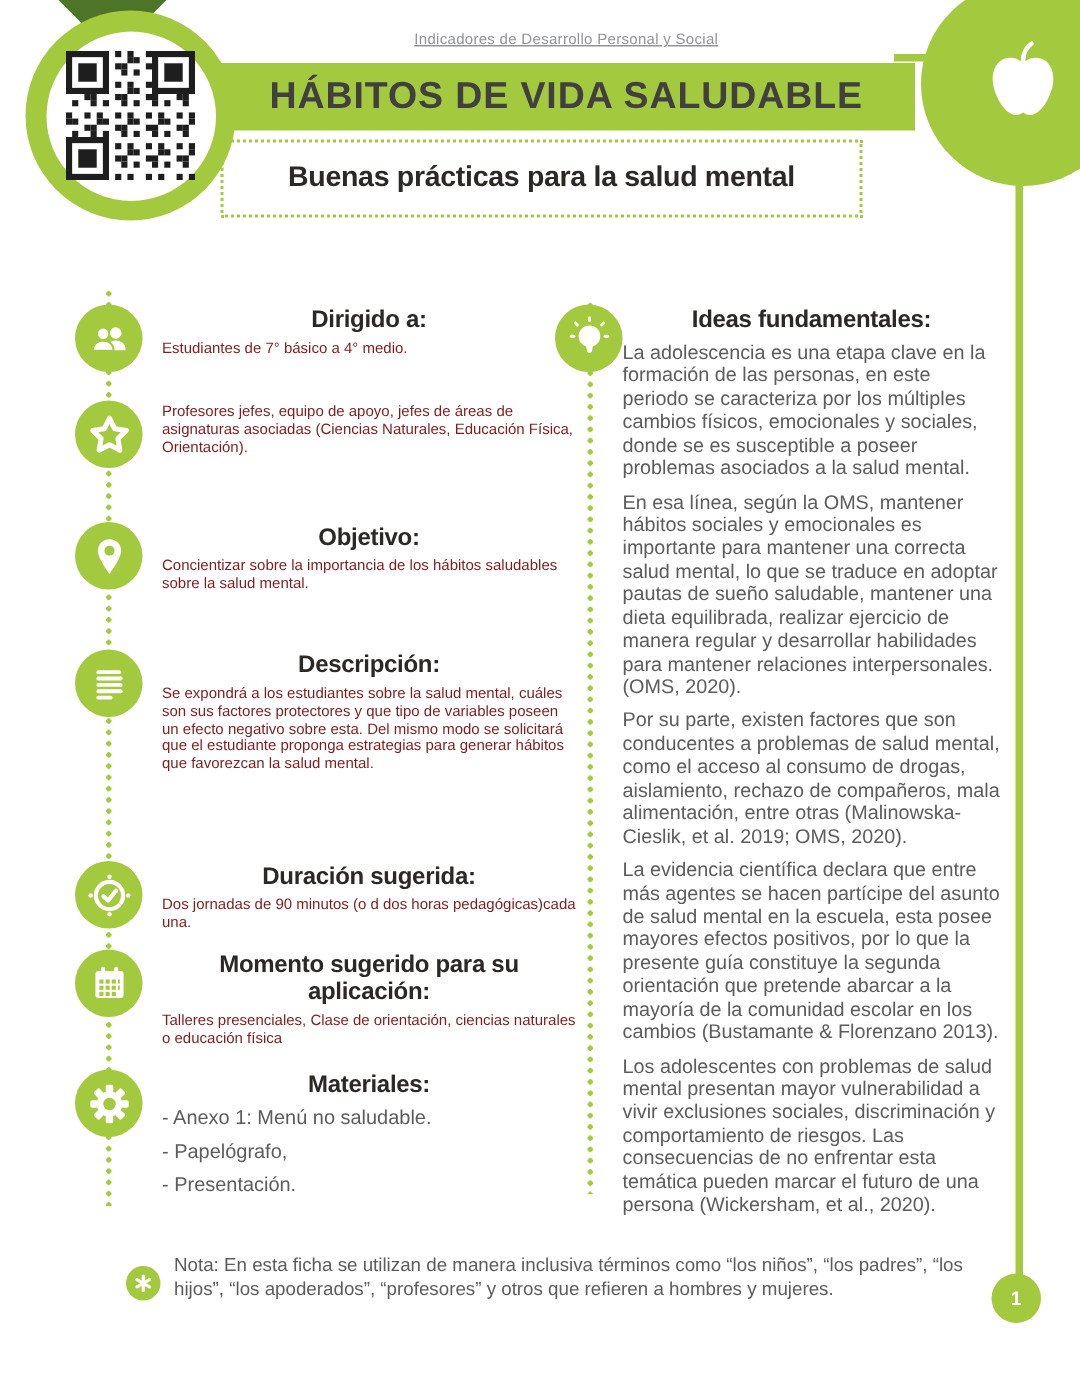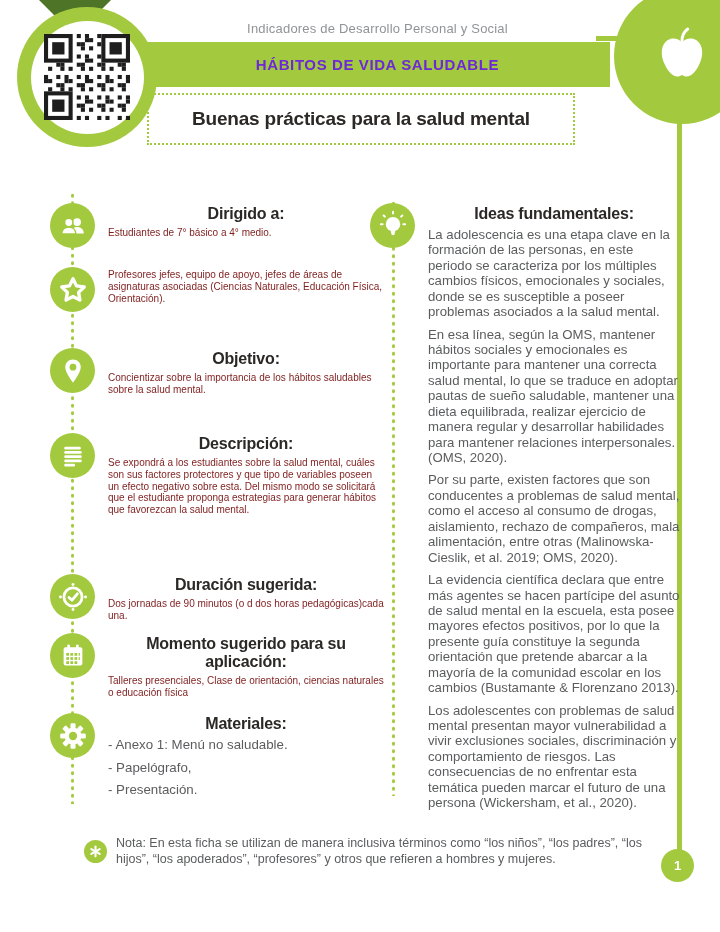--- a/index.html
+++ b/index.html
@@ -2,24 +2,24 @@
 <html><head>
 <meta charset="utf-8">
 <style>
   html,body{margin:0;padding:0;background:#fff;}
   .page{
     position:relative;width:720px;height:932px;background:#ffffff;overflow:hidden;
     font-family:"Liberation Sans", sans-serif;
   }
   
   .kicker{position:absolute;left:145px;top:21px;width:465px;text-align:center;
-    font-size:13px;color:#919396;letter-spacing:0.2px;}
+    font-size:10px;color:#919396;letter-spacing:0.2px;text-decoration:underline;}
   .banner{position:absolute;left:145px;top:42px;width:465px;height:45px;background:#A3CA3E;
     display:flex;align-items:center;justify-content:center;z-index:1;}
-  .banner span{font-size:15px;font-weight:800;color:#6d28d9;letter-spacing:0.6px;}
+  .banner span{font-size:25px;font-weight:800;color:#404040;letter-spacing:0.6px;}
   .subtitle-box{position:absolute;left:147px;top:93px;width:424px;height:48px;
     border:2px dotted #A3CA3E;background:#fff;display:flex;align-items:center;justify-content:center;}
   .subtitle-box span{font-size:19px;font-weight:800;color:#2B2826;letter-spacing:-0.2px;}
   
   .wedge{position:absolute;left:46px;top:-34px;width:58px;height:58px;background:#4E7427;
     transform:rotate(45deg);z-index:1;}
   .qr-badge{position:absolute;left:17px;top:7px;width:140px;height:140px;border-radius:50%;
     background:#A3CA3E;z-index:2;display:flex;align-items:center;justify-content:center;}
   .qr-inner{width:113px;height:113px;border-radius:50%;background:#fff;
     display:flex;align-items:center;justify-content:center;}
@@ -41,25 +41,25 @@
     display:flex;align-items:center;justify-content:center;}
   .icon-circle svg{display:block;}
   .sec-text{padding-top:2px;width:276px;}
   .sec-title{font-size:16px;font-weight:800;color:#2B2826;letter-spacing:-0.2px;
     line-height:1.12;margin-bottom:4px;text-align:center;}
   .sec-body{font-size:10px;color:#7f1d1d;line-height:1.18;}
   .sec-item{font-size:13.3px;color:#5B5C5E;line-height:1.18;margin-bottom:7px;}
   .s1{top:203px;} .s2{top:267px;} .s3{top:348px;} .s4{top:433px;}
   .s5{top:574px;} .s6{top:633px;} .s7{top:713px;}
   
-  .right-col{position:absolute;left:370px;top:203px;display:flex;gap:13px;z-index:3;}
+  .right-col{position:absolute;left:370px;top:203px;display:flex;z-index:3;}
   .right-text{padding-top:2px;width:252px;}
   .right-text p{font-size:13.2px;color:#5B5C5E;line-height:1.17;margin:0 0 7px 0;}
   
-  .note{position:absolute;left:84px;top:835px;display:flex;gap:9px;align-items:center;}
+  .note{position:absolute;left:84px;top:835px;display:flex;gap:9px;align-items:flex-end;}
   .note-circle{flex:none;width:23px;height:23px;border-radius:50%;background:#A3CA3E;
     display:flex;align-items:center;justify-content:center;margin-top:1px;}
   .note-text{width:528px;font-size:12.5px;color:#5B5C5E;line-height:1.28;}
 </style>
 </head>
 <body>
 
 <div class="page">
 
   <div class="wedge"></div>

